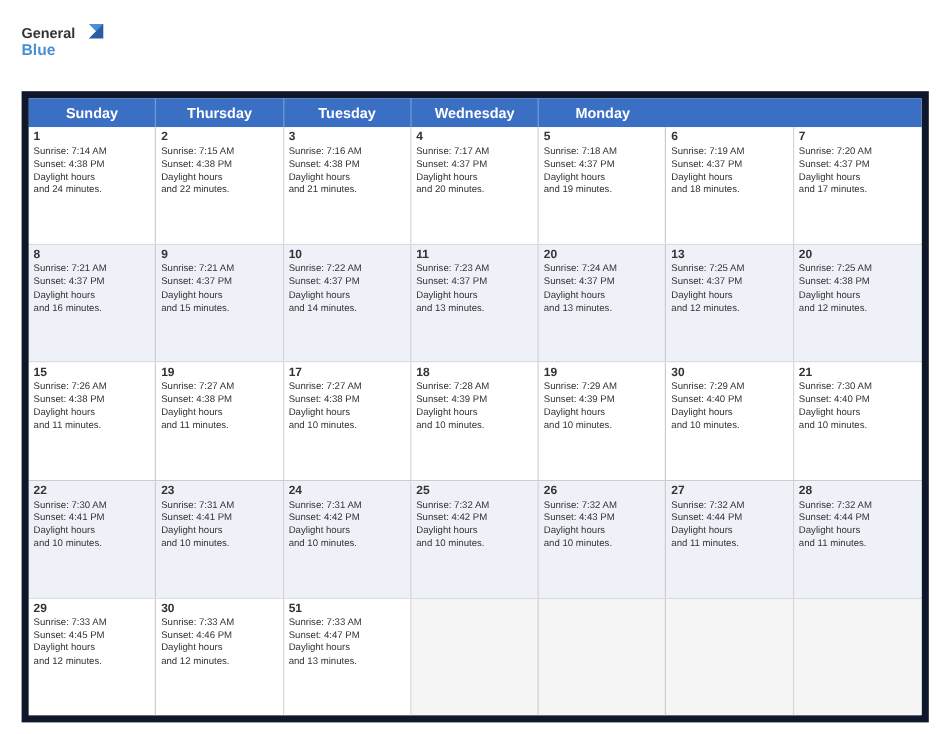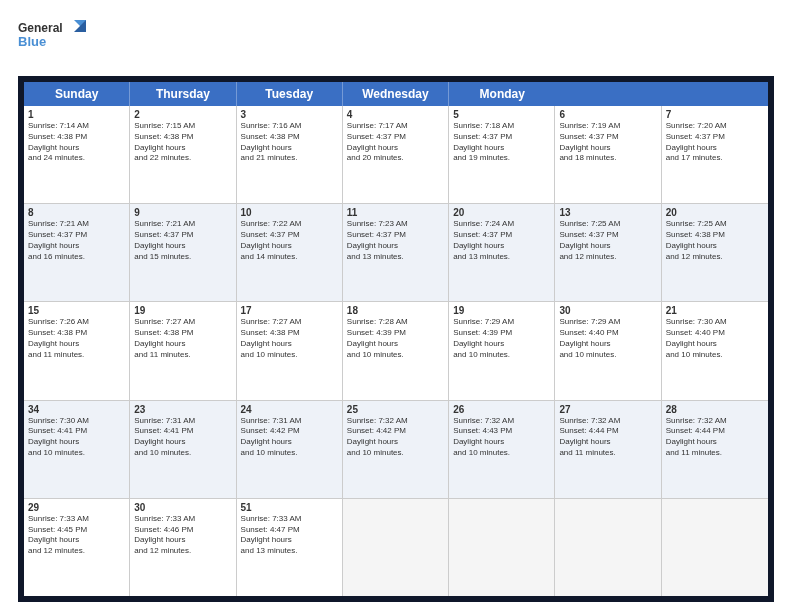--- a/index.html
+++ b/index.html
@@ -209,21 +209,21 @@
             <span class="day-num">30</span>
             <div class="cell-text">Sunrise: 7:29 AM<br>Sunset: 4:40 PM<br>Daylight hours<br>and 10 minutes.</div>
           </div>
           <div class="cal-cell">
             <span class="day-num">21</span>
             <div class="cell-text">Sunrise: 7:30 AM<br>Sunset: 4:40 PM<br>Daylight hours<br>and 10 minutes.</div>
           </div>
         </div>
         <div class="cal-week">
           <div class="cal-cell alt-row">
-            <span class="day-num">34</span>
+            <span class="day-num">22</span>
             <div class="cell-text">Sunrise: 7:30 AM<br>Sunset: 4:41 PM<br>Daylight hours<br>and 10 minutes.</div>
           </div>
           <div class="cal-cell alt-row">
             <span class="day-num">23</span>
             <div class="cell-text">Sunrise: 7:31 AM<br>Sunset: 4:41 PM<br>Daylight hours<br>and 10 minutes.</div>
           </div>
           <div class="cal-cell alt-row">
             <span class="day-num">24</span>
             <div class="cell-text">Sunrise: 7:31 AM<br>Sunset: 4:42 PM<br>Daylight hours<br>and 10 minutes.</div>
           </div>

